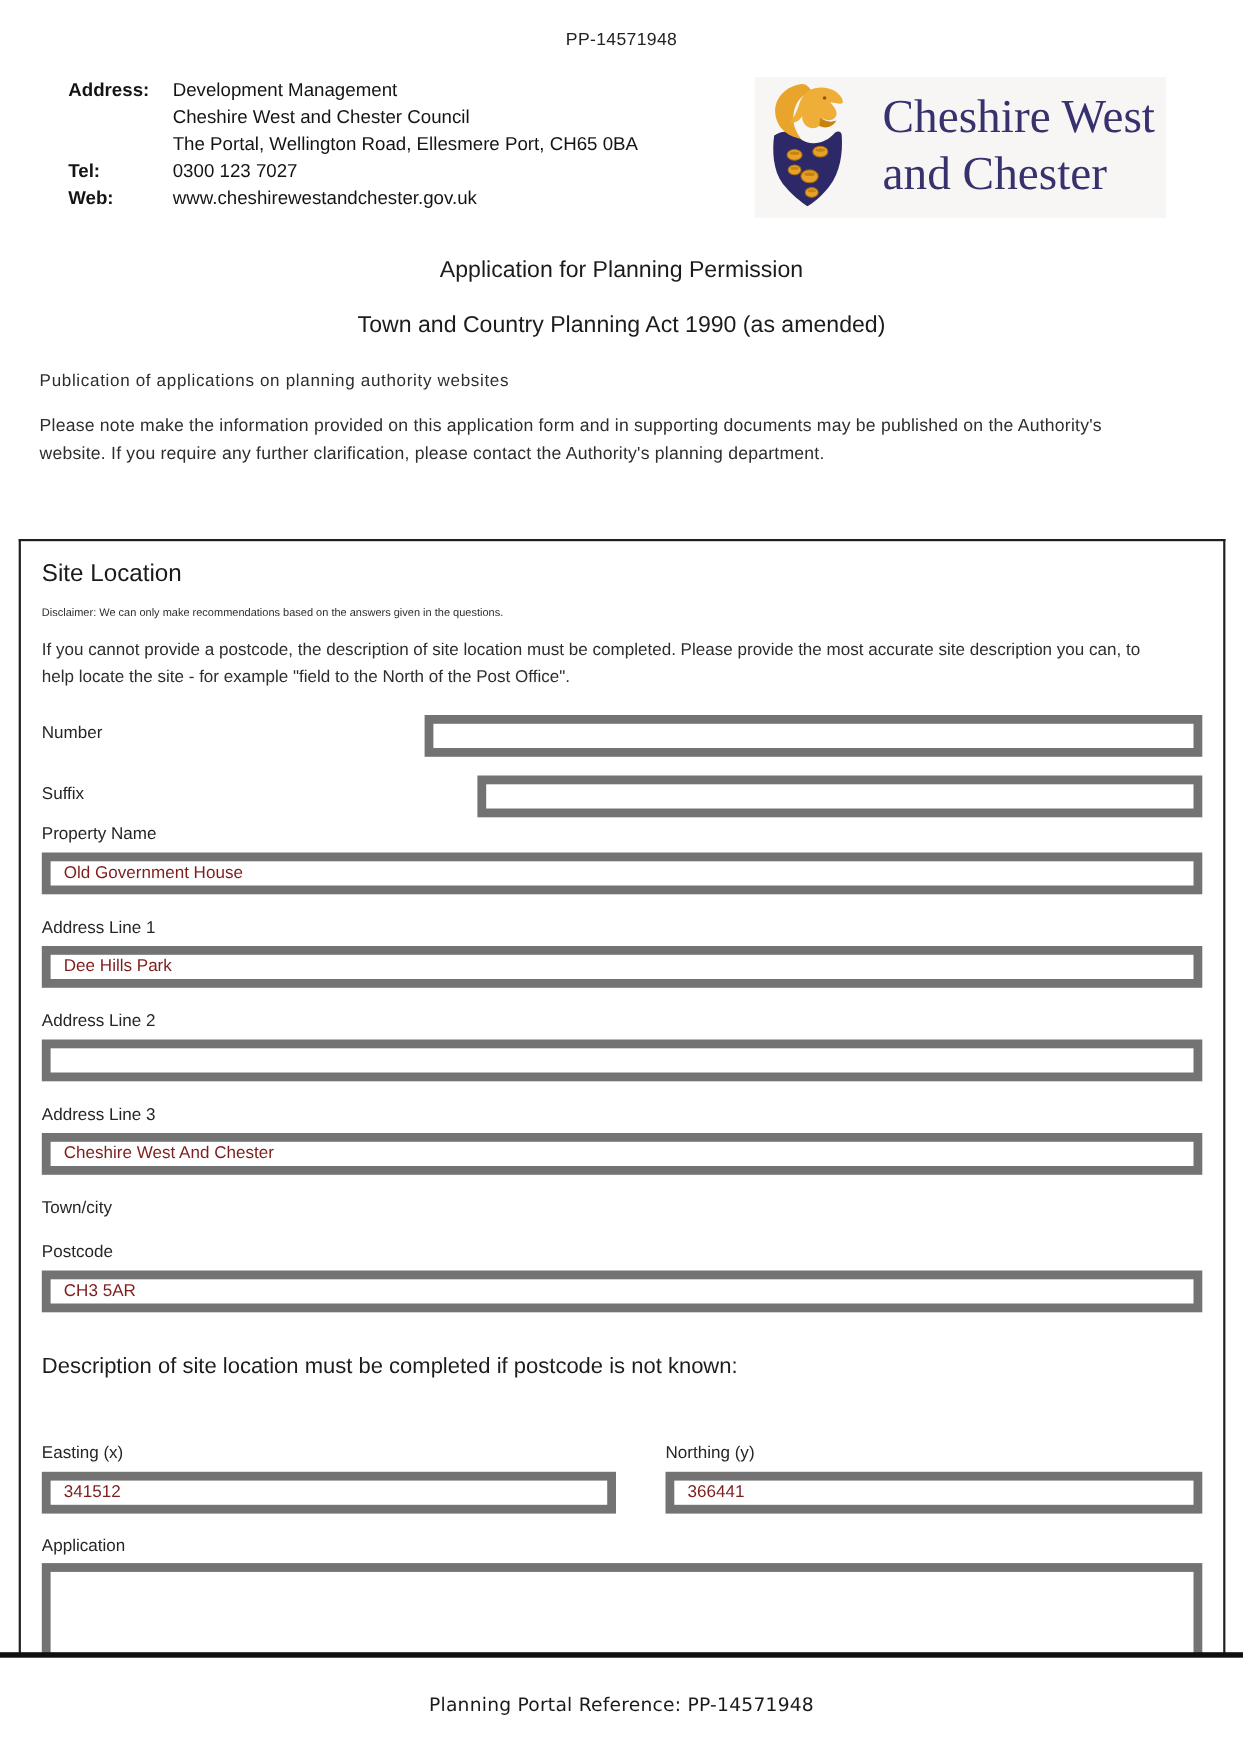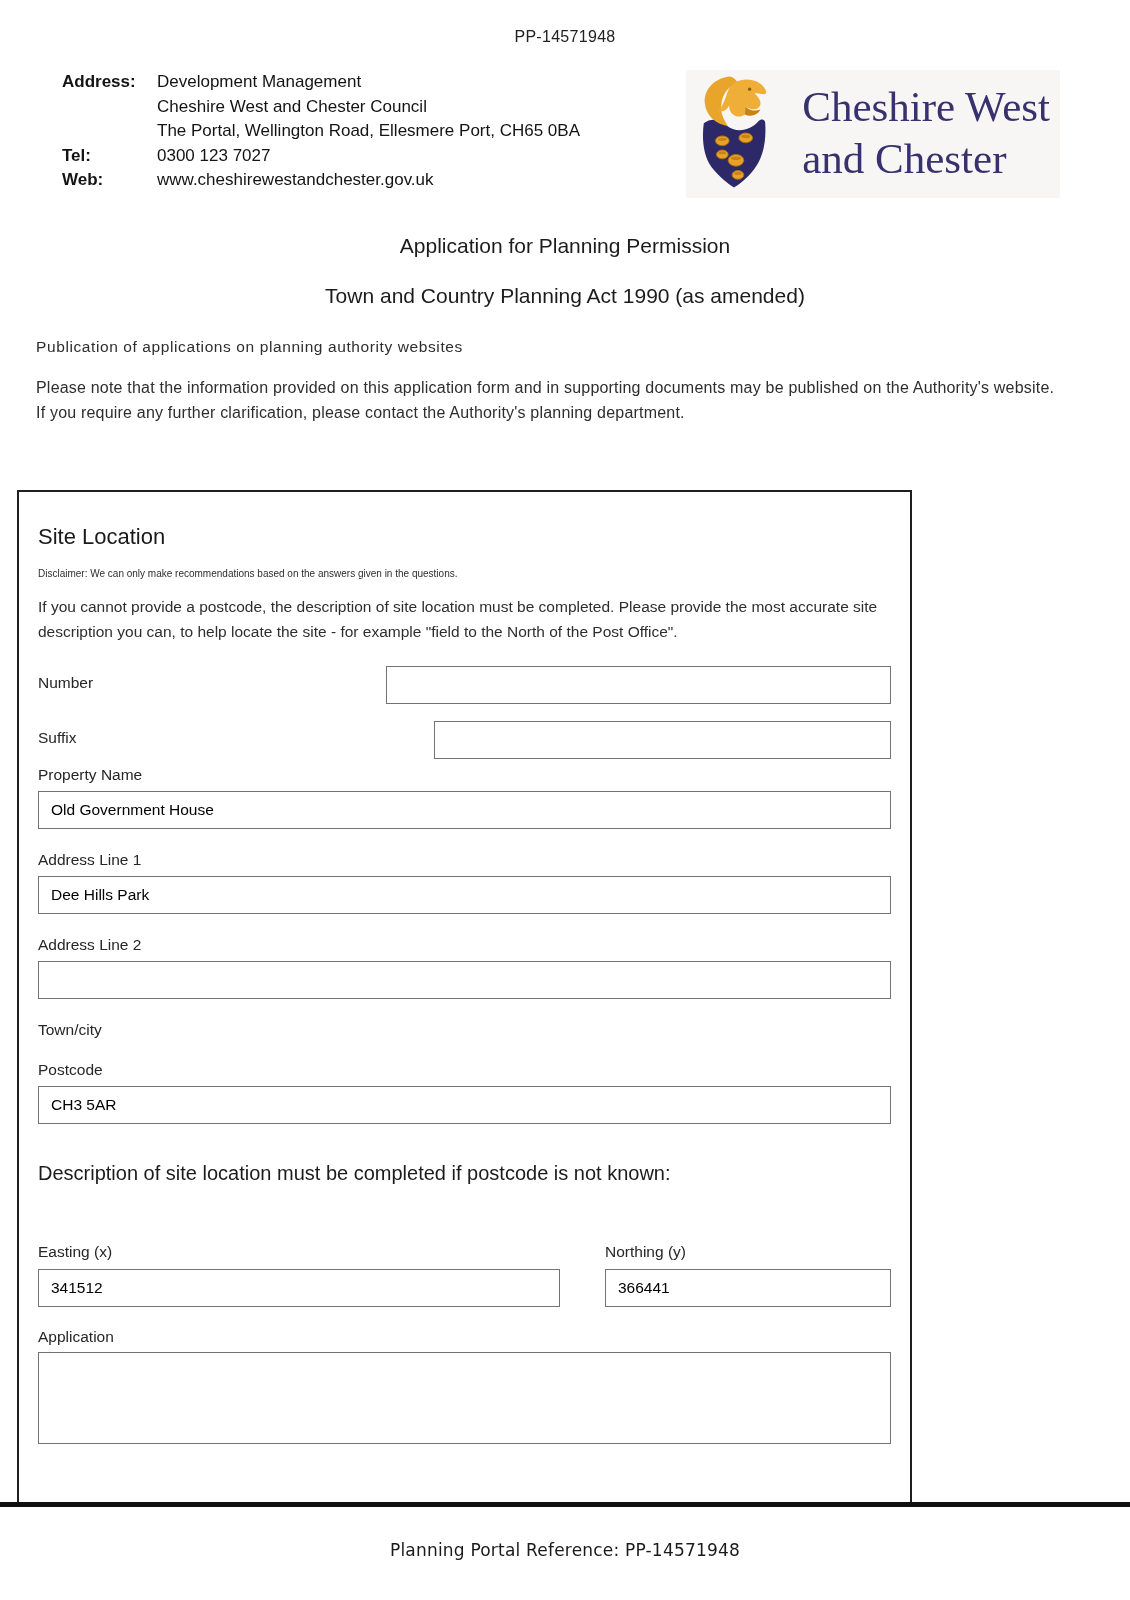--- a/index.html
+++ b/index.html
@@ -67,41 +67,41 @@
     letter-spacing: 0.2px;
     line-height: 24.5px;
     color: #2e2e2e;
   }
 
   
   .form-box {
     position: absolute;
     top: 490px;
     left: 17px;
-    width: 895px;
+    width: 1097px;
     height: 1013px;
     border: 2px solid #1f1f1f;
     border-bottom: none;
-    padding: 16px 19px;
+    padding: 0 19px;
     overflow: hidden;
     background: #fff;
   }
   .box-title { margin-top: 16px; font-size: 22px; font-weight: 400; color: #1a1a1a; }
   .disclaimer { margin-top: 18px; font-size: 10px; color: #2e2e2e; }
   .instructions { margin-top: 16px; font-size: 15.5px; line-height: 24.5px; color: #2e2e2e; max-width: 1020px; }
 
   .field-label { font-size: 15.5px; line-height: 19px; color: #262626; }
 
   input.box-input, textarea.box-textarea {
     display: block;
-    border: 1px solid #737373;
+    border: 8px solid #737373;
     background: #fff;
     font-family: "Liberation Sans", sans-serif;
     font-size: 15.5px;
-    color: #000000;
+    color: #7f1d1d;
     padding: 0 12px;
     outline: none;
     border-radius: 0;
   }
   input.box-input { height: 38px; width: 100%; }
 
   .inline-field { display: flex; align-items: flex-start; }
   .inline-field.first { margin-top: 22px; }
   .inline-field.second { margin-top: 17px; gap: 48px; }
   .inline-field .field-label { flex: 0 0 348px; margin-top: 7px; }
@@ -200,21 +200,21 @@
       <div>Cheshire West</div>
       <div>and Chester</div>
     </div>
   </div>
 </div>
 
 <div class="title-main">Application for Planning Permission</div>
 <div class="title-sub">Town and Country Planning Act 1990 (as amended)</div>
 
 <div class="pub-heading">Publication of applications on planning authority websites</div>
-<div class="note">Please note that the information provided on this application form and in supporting documents may be published on the Authority's website. If you require any further clarification, please contact the Authority's planning department.</div>
+<div class="note">Please note make the information provided on this application form and in supporting documents may be published on the Authority's website. If you require any further clarification, please contact the Authority's planning department.</div>
 
 <div class="form-box">
   <div class="box-title">Site Location</div>
   <div class="disclaimer">Disclaimer: We can only make recommendations based on the answers given in the questions.</div>
   <div class="instructions">If you cannot provide a postcode, the description of site location must be completed. Please provide the most accurate site description you can, to help locate the site - for example "field to the North of the Post Office".</div>
 
   <div class="inline-field first">
     <label class="field-label">Number</label>
     <input class="box-input" type="text" value="" style="">
   </div>
@@ -232,20 +232,24 @@
   <div class="stack-field">
     <label class="field-label">Address Line 1</label>
     <input class="box-input" type="text" value="Dee Hills Park" style="">
   </div>
 
   <div class="stack-field">
     <label class="field-label">Address Line 2</label>
     <input class="box-input" type="text" value="" style="">
   </div>
 
+  <div class="stack-field">
+    <label class="field-label">Address Line 3</label>
+    <input class="box-input" type="text" value="Cheshire West And Chester" style="">
+  </div>
 
   <div class="stack-field">
     <label class="field-label">Town/city</label>
   </div>
 
   <div class="stack-field">
     <label class="field-label">Postcode</label>
     <input class="box-input" type="text" value="CH3 5AR" style="">
   </div>
 

